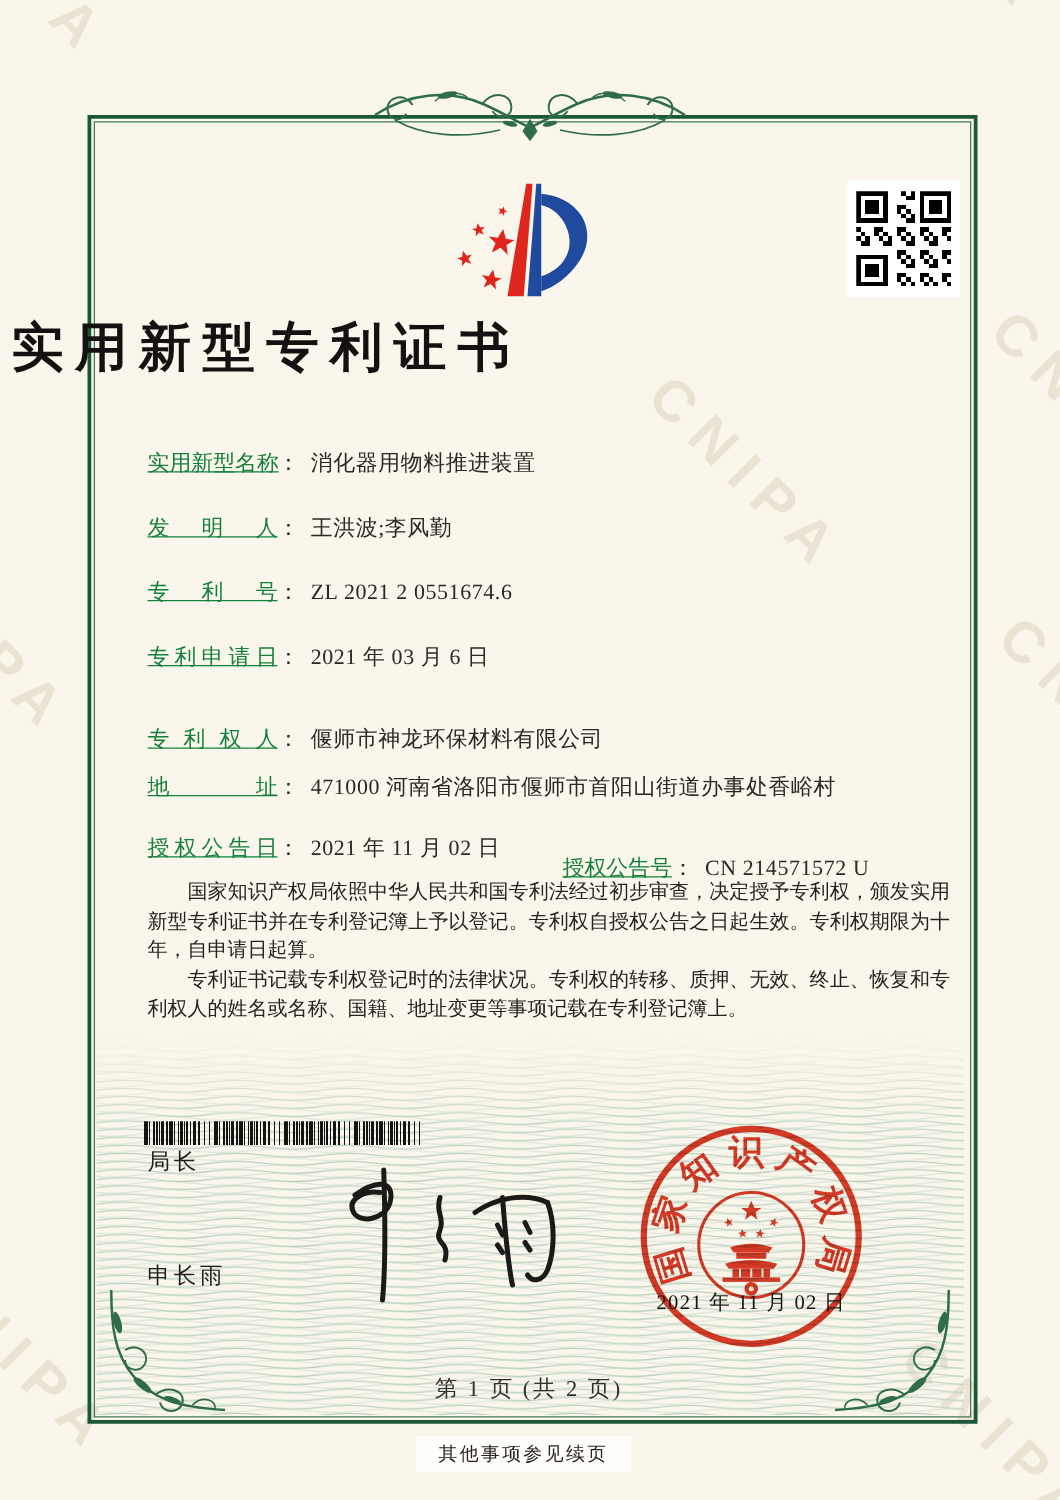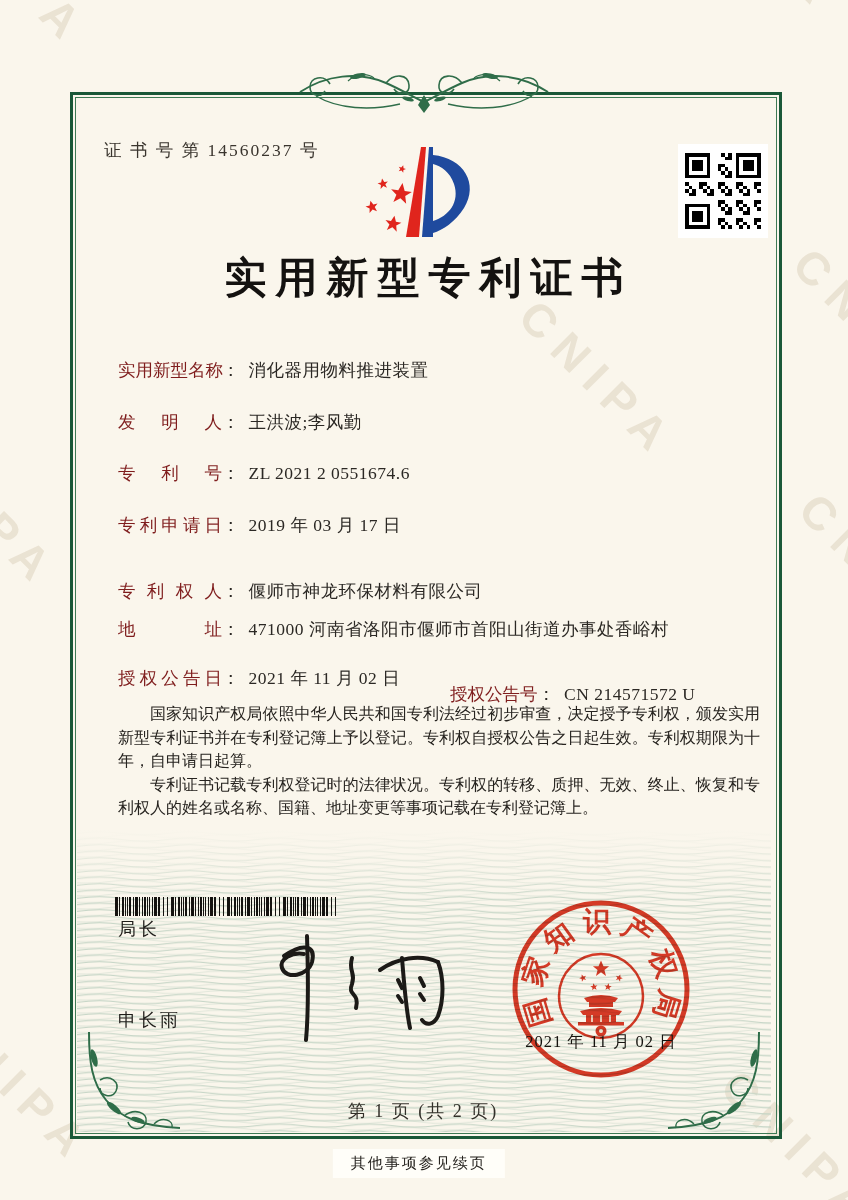--- a/index.html
+++ b/index.html
@@ -40,29 +40,29 @@
     font-size:17.5px; letter-spacing:2px; color:#3a352e;
   }
   .logo{ position:absolute; left:352px; top:136px; z-index:3; }
   .qr-box{
     position:absolute; left:678px; top:144px; width:90px; height:94px;
     background:#ffffff; z-index:3;
   }
   .qr-box svg{ position:absolute; left:7px; top:9px; }
   .title{
     position:absolute; left:0; right:0; top:250px; z-index:3;
-    text-align:center; font-size:42px; font-weight:bold;
+    font-size:42px; font-weight:bold;
     letter-spacing:9px; text-indent:9px; color:#141210;
   }
   
   .fields{ position:absolute; left:118px; top:358px; width:644px; z-index:3; font-size:17.5px; }
   .frow{ position:absolute; left:0; white-space:nowrap; }
   .flabel{
     display:inline-block; width:104px; vertical-align:bottom;
-    text-align:justify; text-align-last:justify; color:#7f1d1d;
+    text-align:justify; text-align-last:justify; color:#15803d;text-decoration:underline;
   }
   .flabel.g{ width:auto; text-align-last:auto; }
   .fcolon{ margin-right:9px; }
   .fvalue{ letter-spacing:0.5px; }
   .grant{ position:absolute; left:332px; top:16px; white-space:nowrap; }
   
   .paras{
     position:absolute; left:118px; top:702px; width:642px; z-index:3;
     font-size:16px; line-height:23.5px; text-align:justify; color:#26231f;
   }
@@ -157,21 +157,20 @@
       <path d="M4,100 C40,98 62,92 78,72 C92,55 95,34 95,4"></path>
       <path d="M60,88 C50,80 36,84 38,94 C40,103 54,103 56,94" stroke-width="1.6"></path>
       <path d="M84,52 C74,46 64,54 68,63 C72,71 84,68 84,60" stroke-width="1.6"></path>
       <path d="M30,96 C22,88 10,92 12,100" stroke-width="1.4"></path>
       <ellipse cx="70" cy="80" rx="9" ry="3" fill="#2f6d49" stroke="none" transform="rotate(-40 70 80)"></ellipse>
       <ellipse cx="90" cy="30" rx="9" ry="3" fill="#2f6d49" stroke="none" transform="rotate(-75 90 30)"></ellipse>
       <ellipse cx="46" cy="92" rx="7" ry="2.4" fill="#2f6d49" stroke="none" transform="rotate(-18 46 92)"></ellipse>
     </g>
   </svg>
 
-  <div class="cert-no">证 书 号 第 14560237 号</div>
 
   <svg class="logo" width="140" height="115" viewBox="0 0 140 115">
     <defs>
       <path id="st" d="M0,-1 L0.294,-0.309 L0.951,-0.309 L0.405,0.118 L0.588,0.809 L0,0.382 L-0.588,0.809 L-0.405,0.118 L-0.951,-0.309 L-0.294,-0.309 Z"></path>
     </defs>
     <use href="#st" transform="translate(50,33) scale(4) rotate(18)" fill="#e0251d"></use>
     <use href="#st" transform="translate(31,48) scale(5.5) rotate(-10)" fill="#e0251d"></use>
     <use href="#st" transform="translate(49,58) scale(11) rotate(8)" fill="#e0251d"></use>
     <use href="#st" transform="translate(20,71) scale(6.5) rotate(-14)" fill="#e0251d"></use>
     <use href="#st" transform="translate(41,88) scale(8.5) rotate(10)" fill="#e0251d"></use>
@@ -276,21 +275,21 @@
         <rect x="2" y="16" width="3" height="3" fill="#000"></rect>
       </svg>
   </div>
 
   <div class="title">实用新型专利证书</div>
 
   <div class="fields">
     <div class="frow" style="top:0"><span class="flabel">实用新型名称</span><span class="fcolon">：</span><span class="fvalue">消化器用物料推进装置</span></div>
     <div class="frow" style="top:52px"><span class="flabel">发明人</span><span class="fcolon">：</span><span class="fvalue">王洪波;李风勤</span></div>
     <div class="frow" style="top:103px"><span class="flabel">专利号</span><span class="fcolon">：</span><span class="fvalue">ZL 2021 2 0551674.6</span></div>
-    <div class="frow" style="top:155px"><span class="flabel">专利申请日</span><span class="fcolon">：</span><span class="fvalue">2019 年 03 月 17 日</span></div>
+    <div class="frow" style="top:155px"><span class="flabel">专利申请日</span><span class="fcolon">：</span><span class="fvalue">2021 年 03 月 6 日</span></div>
     <div class="frow" style="top:221px"><span class="flabel">专利权人</span><span class="fcolon">：</span><span class="fvalue">偃师市神龙环保材料有限公司</span></div>
     <div class="frow" style="top:259px"><span class="flabel">地址</span><span class="fcolon">：</span><span class="fvalue">471000 河南省洛阳市偃师市首阳山街道办事处香峪村</span></div>
     <div class="frow" style="top:308px">
       <span class="flabel">授权公告日</span><span class="fcolon">：</span><span class="fvalue">2021 年 11 月 02 日</span>
       <span class="grant"><span class="flabel g">授权公告号</span><span class="fcolon">：</span><span class="fvalue">CN 214571572 U</span></span>
     </div>
   </div>
 
   <div class="paras">
     <p>国家知识产权局依照中华人民共和国专利法经过初步审查，决定授予专利权，颁发实用新型专利证书并在专利登记簿上予以登记。专利权自授权公告之日起生效。专利权期限为十年，自申请日起算。</p>

